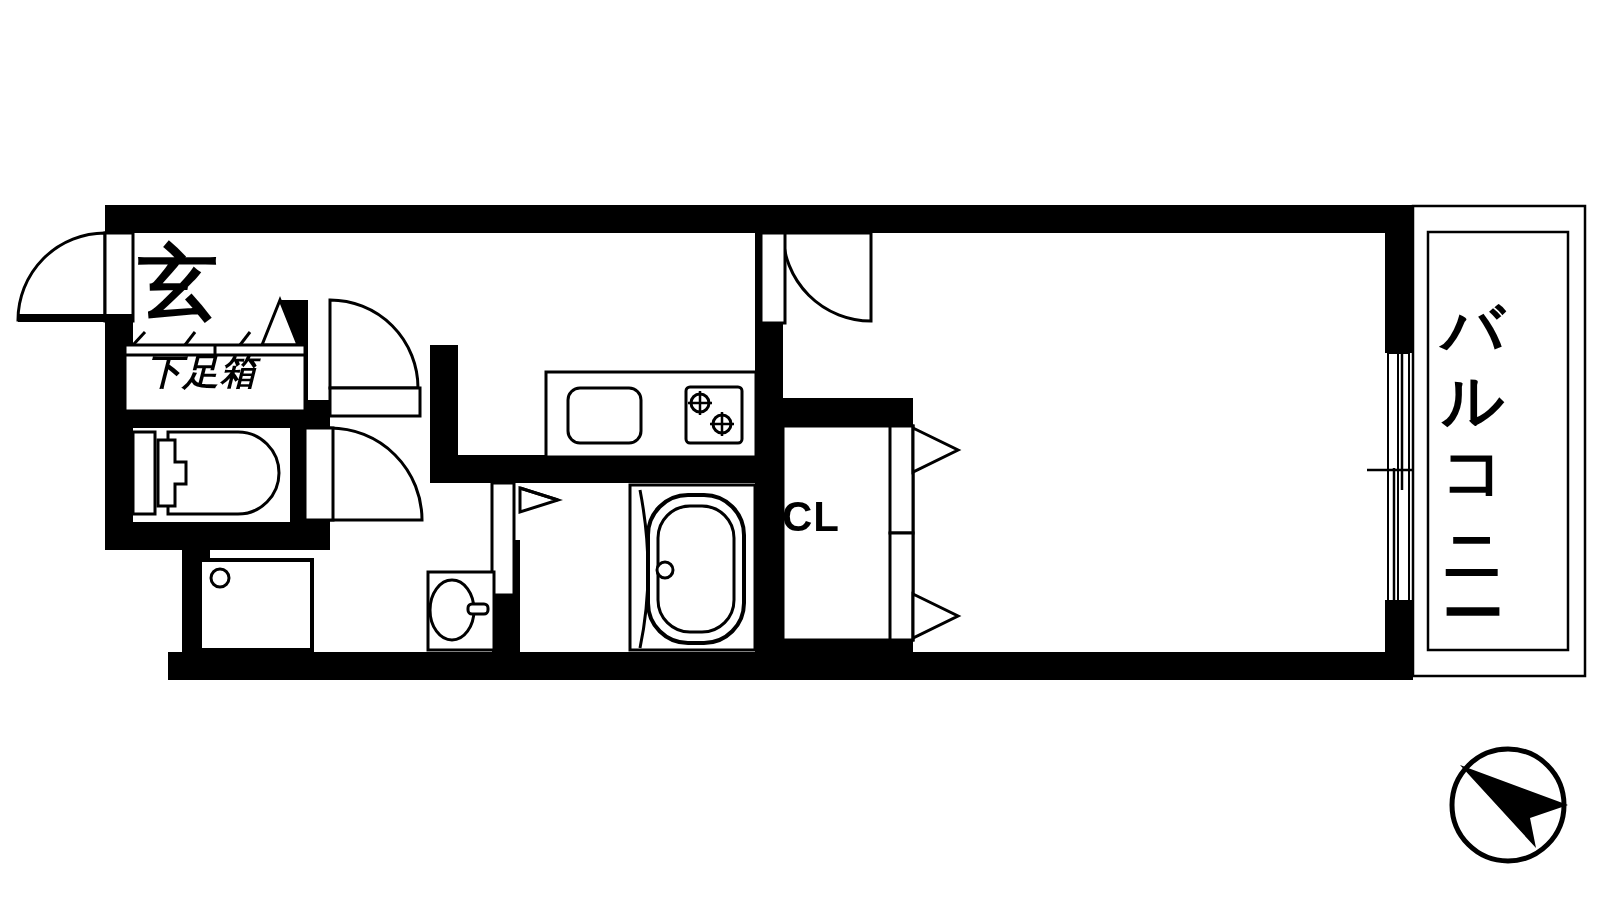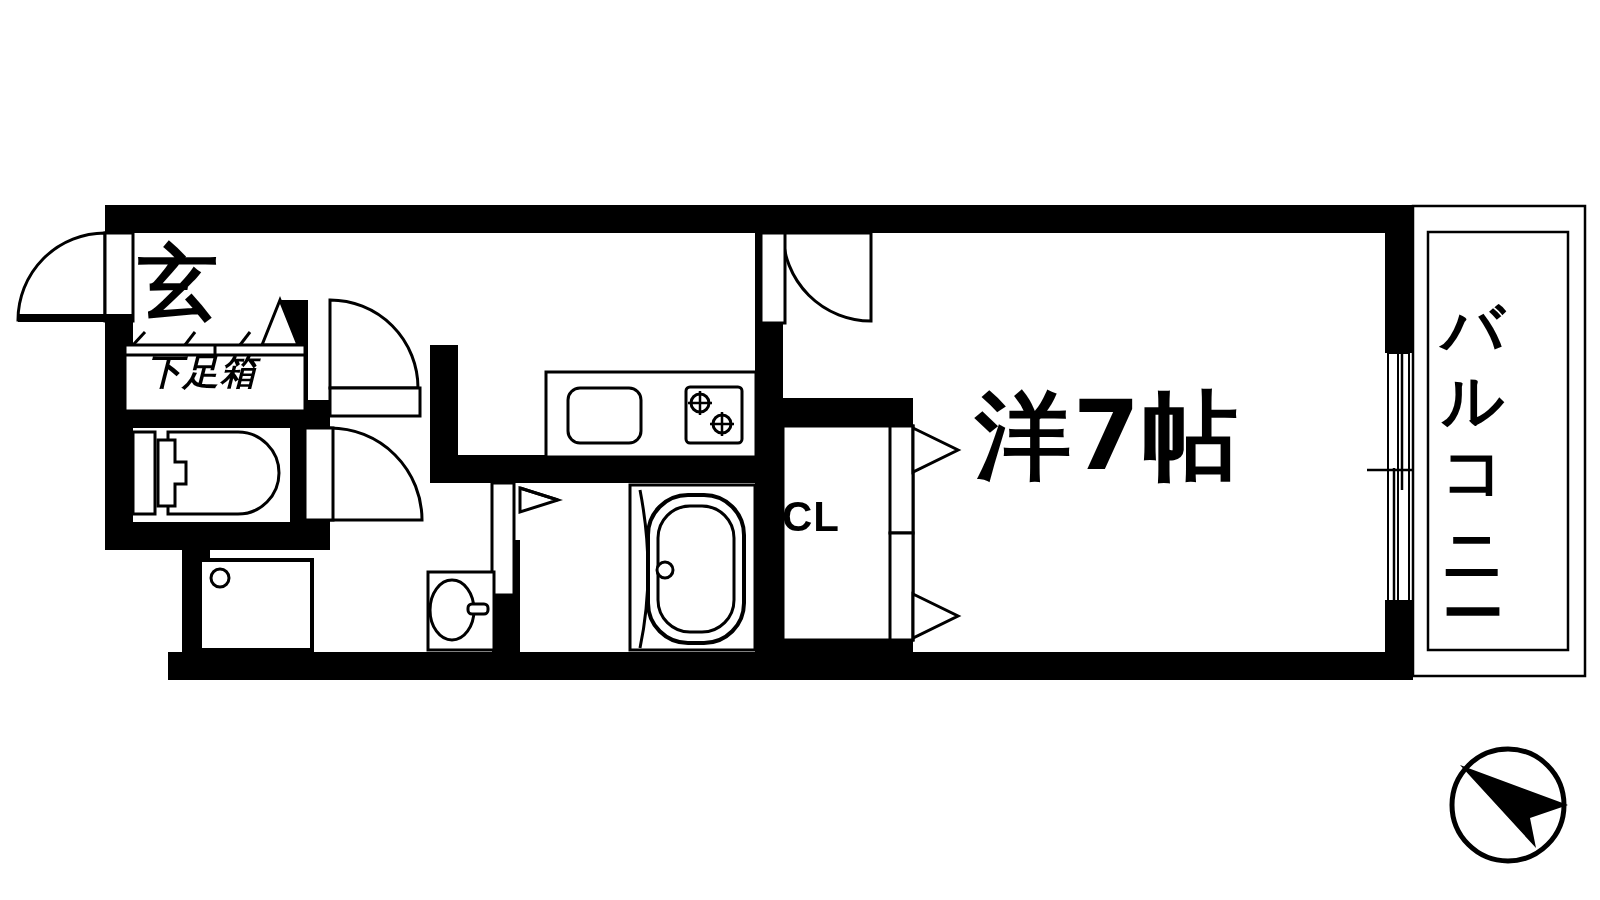--- a/index.html
+++ b/index.html
@@ -189,17 +189,16 @@
     </g>
 
   </svg>
 
   <div class="lbl" id="label-entrance">玄</div>
 
   <div class="lbl" id="label-shoebox">下足箱</div>
 
   <div class="lbl" id="label-closet">CL</div>
 
-  <div class="lbl" id="label-room">洋7帖</div>
 
   <div class="lbl" id="label-balcony">バルコニー</div>
 
 </div>
 
 </body></html>

